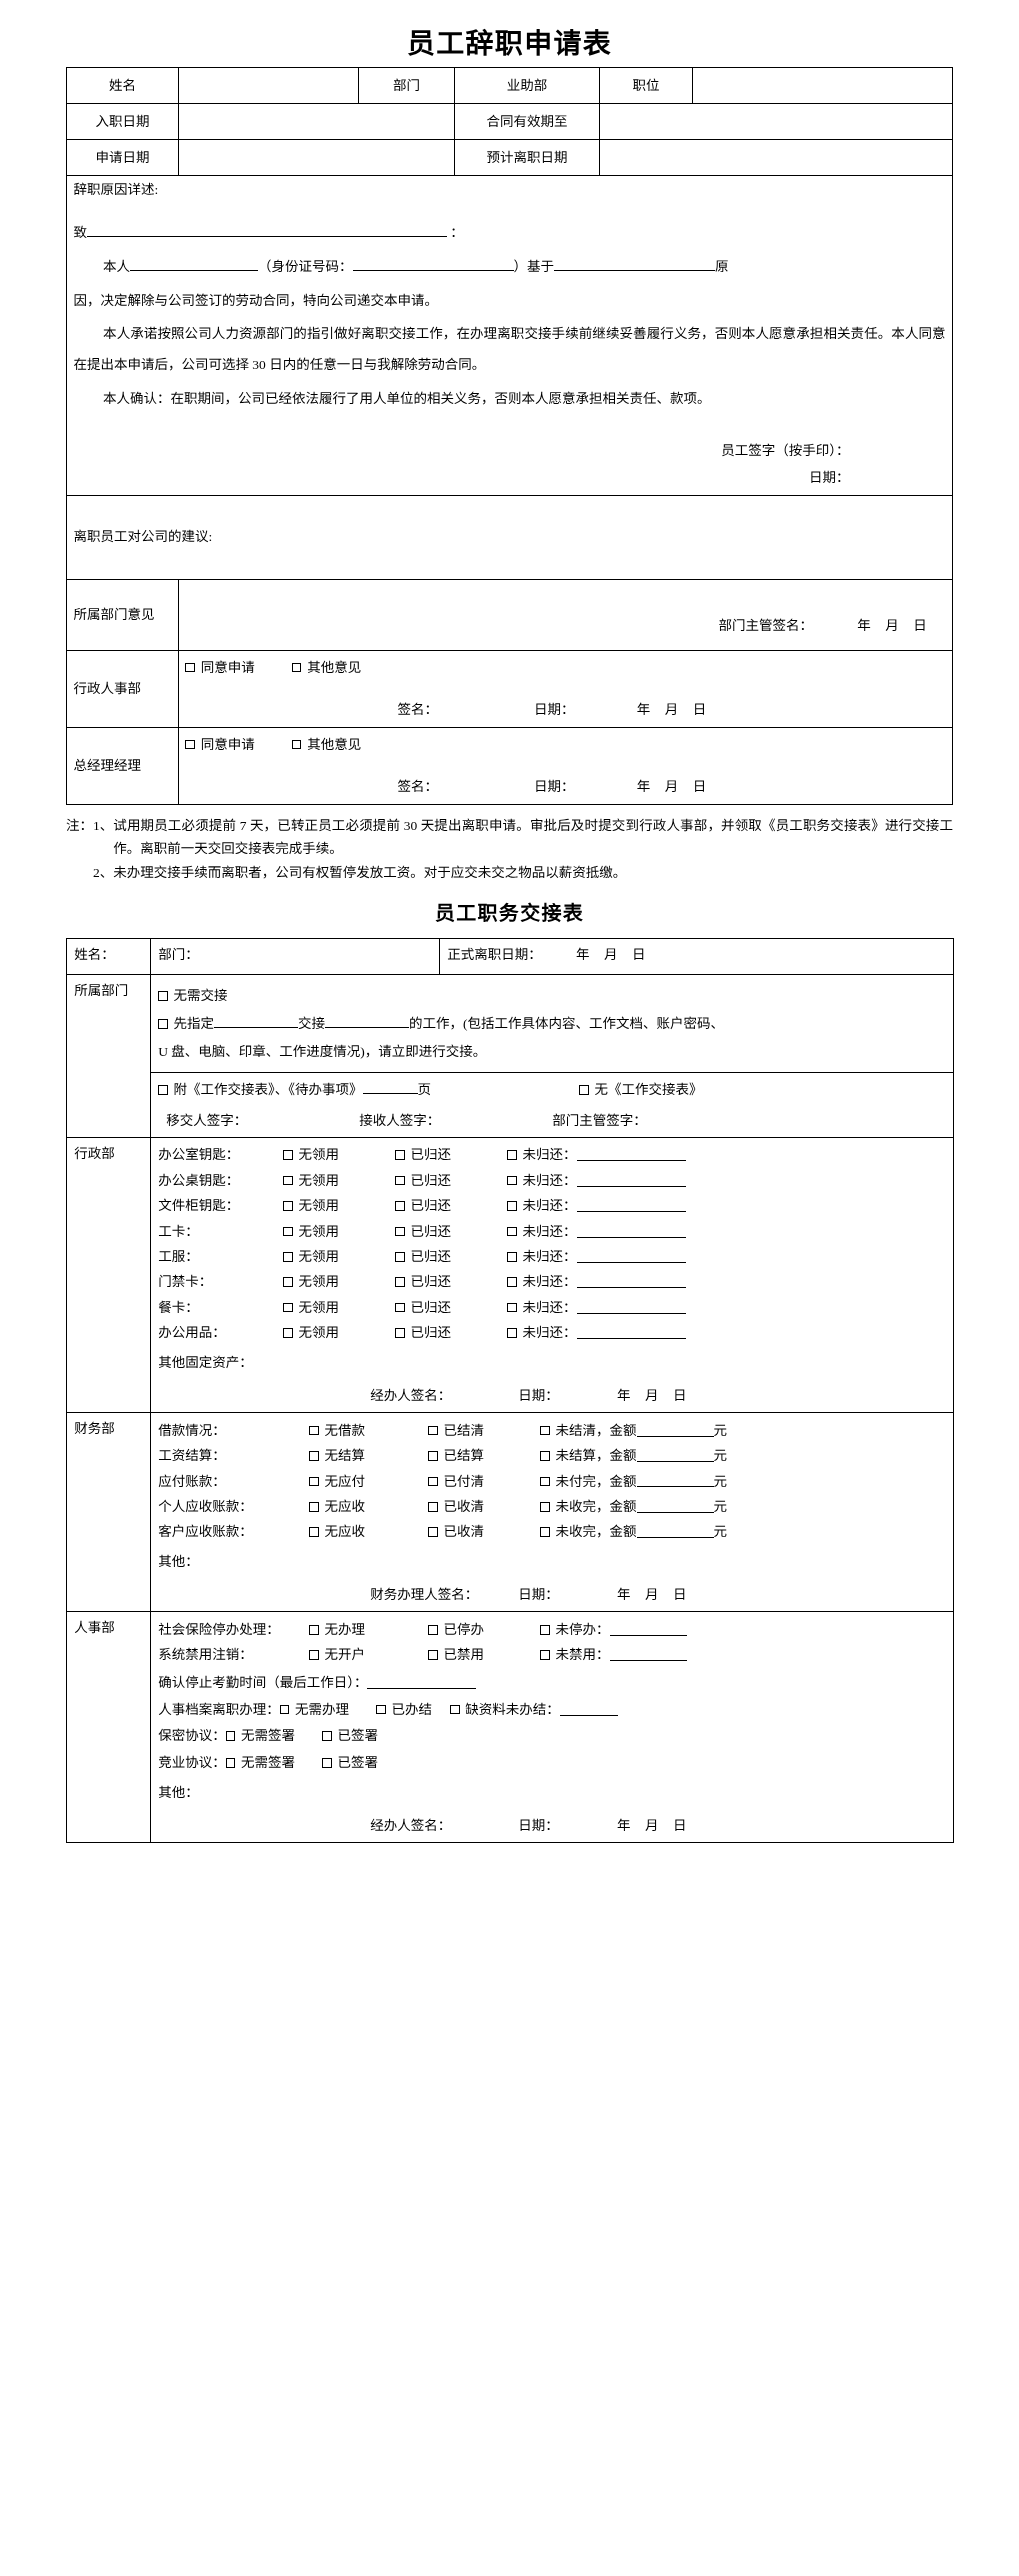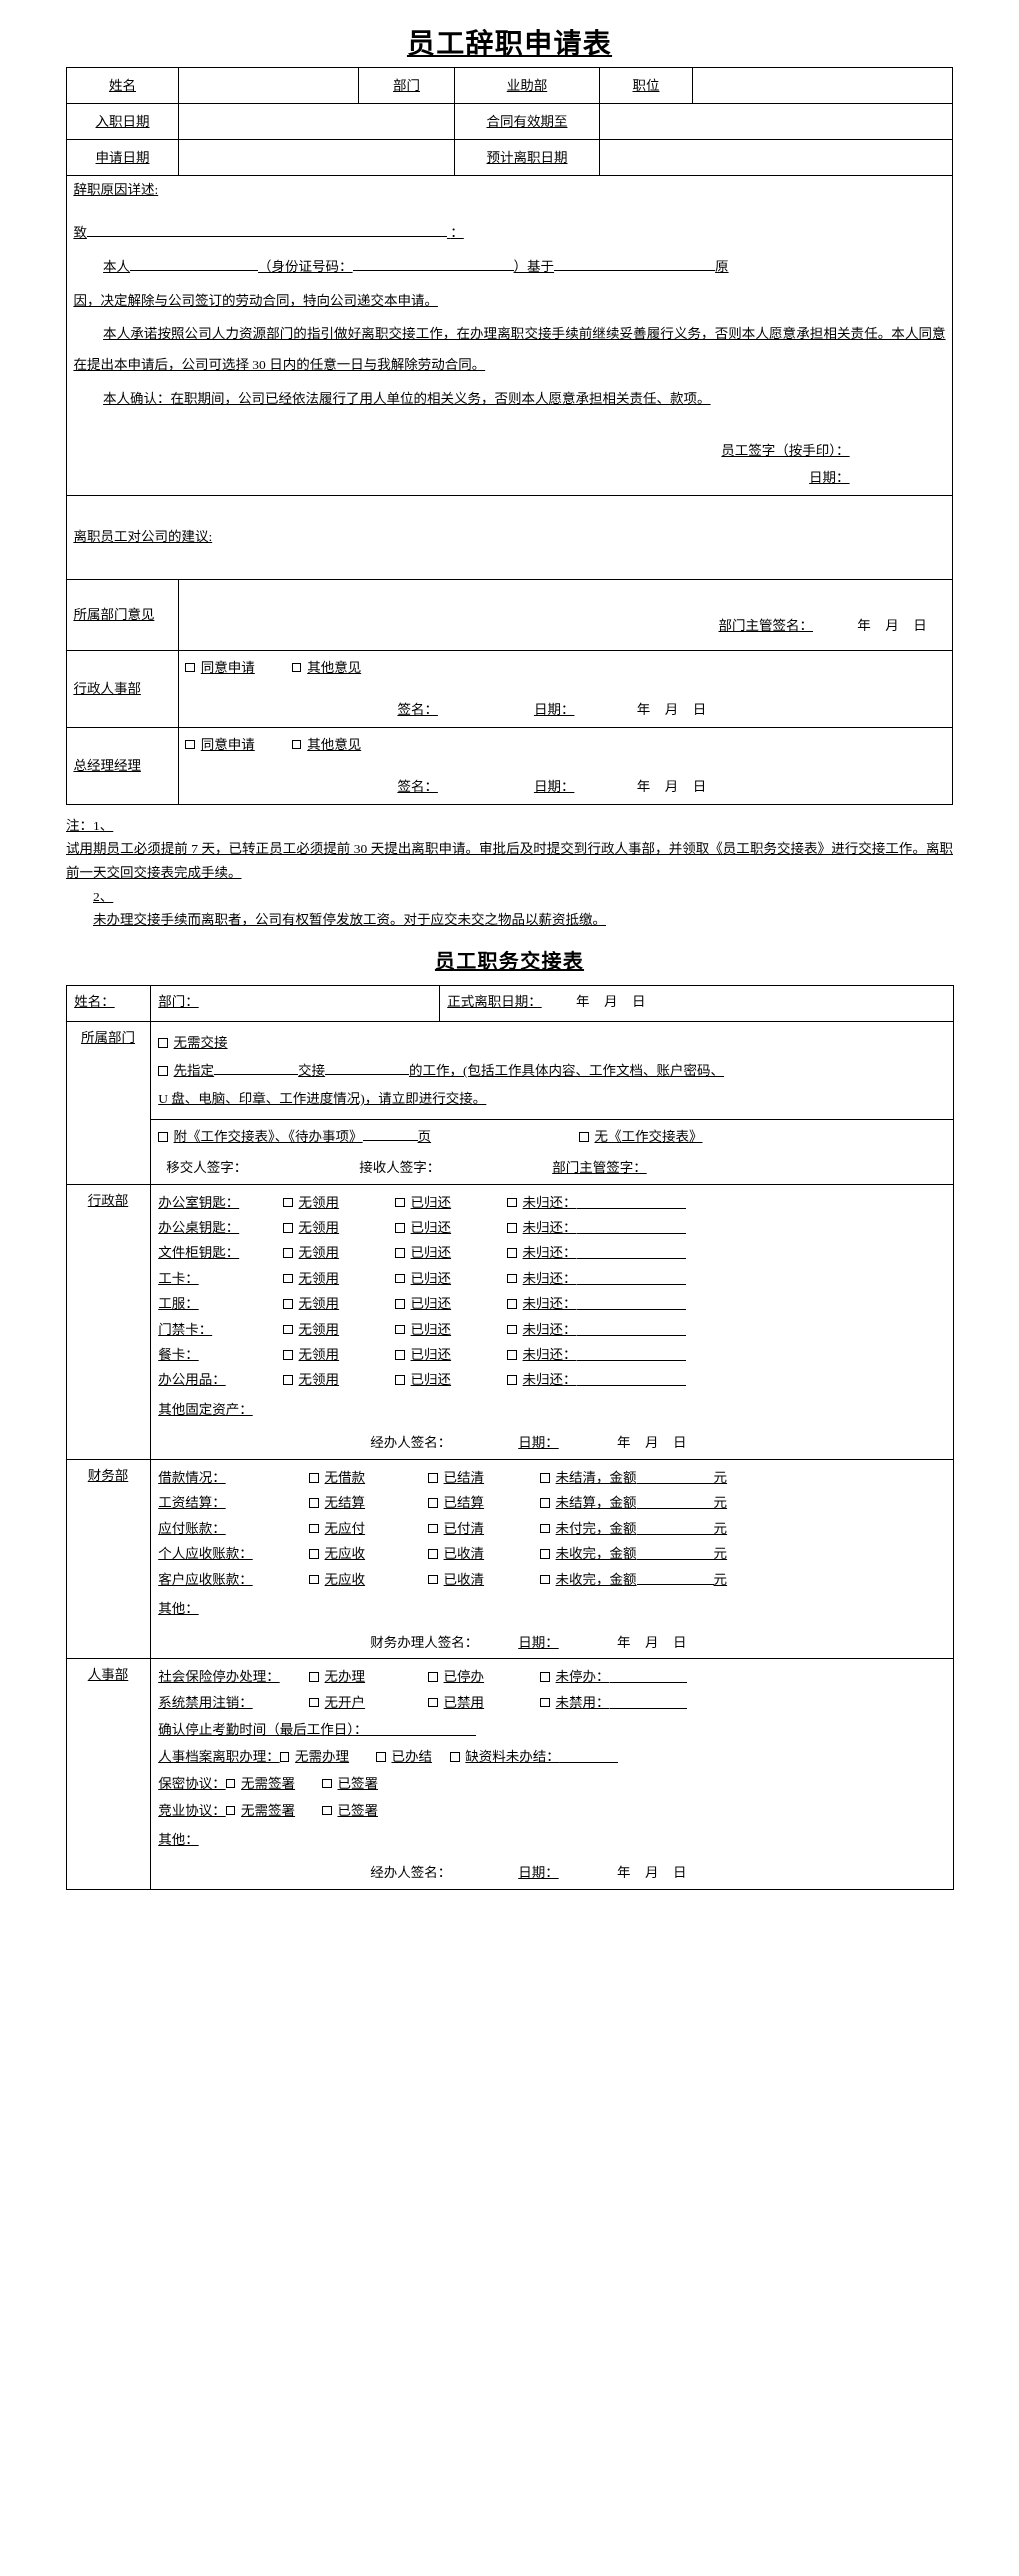--- a/index.html
+++ b/index.html
@@ -12,21 +12,20 @@
     width: 1019px;
     font-family: "Liberation Serif", "DejaVu Serif", serif;
     color: #000000;
     -webkit-font-smoothing: none;
   }
   .page {
     width: 1019px;
     padding: 0;
     margin: 0 auto;
     position: relative;
-    text-decoration: underline;
   }
 
   
   .doc-title {
     text-align: center;
     font-family: "Liberation Sans", "DejaVu Sans", sans-serif;
     font-weight: bold;
     font-size: 28px;
     letter-spacing: 1.3px;
     padding-top: 26px;
@@ -128,41 +127,40 @@
     white-space: nowrap;
   }
 
   
   .notes {
     width: 887px;
     margin: 9px auto 0 auto;
     font-size: 13.5px;
     line-height: 1.75;
   }
-  .notes .note-item { display: flex; flex-direction: column; }
+  .notes .note-item { display: flex; }
   .notes .note-lead { white-space: nowrap; }
   .notes .note-txt { flex: 1; text-align: justify; }
   .notes .note-2 { padding-left: 2.0em; }
 
   
   table.form2 {
     border-collapse: collapse;
     width: 887px;
     margin: 0 auto 26px auto;
     table-layout: fixed;
   }
   table.form2 td {
     border: 0.6px solid #000000;
     padding: 5.1px 7.7px;
     vertical-align: top;
     font-size: 13.5px;
     line-height: 1.6;
   }
   td.secname {
-    text-align: center;
     vertical-align: middle;
     font-size: 13.5px;
   }
   .hdr-cell { vertical-align: middle; }
 
   .dept-block { padding: 2.6px 2.6px 3.9px 2.6px; }
   .dept-block .ln { margin: 5.1px 0; line-height: 1.7; }
   .dept-block .ln.tight { margin: 3.9px 0; }
   .subline { border-top: 0.6px solid #000; margin: 7.7px -7.7px 6.4px -7.7px; }
   .handover-names {

